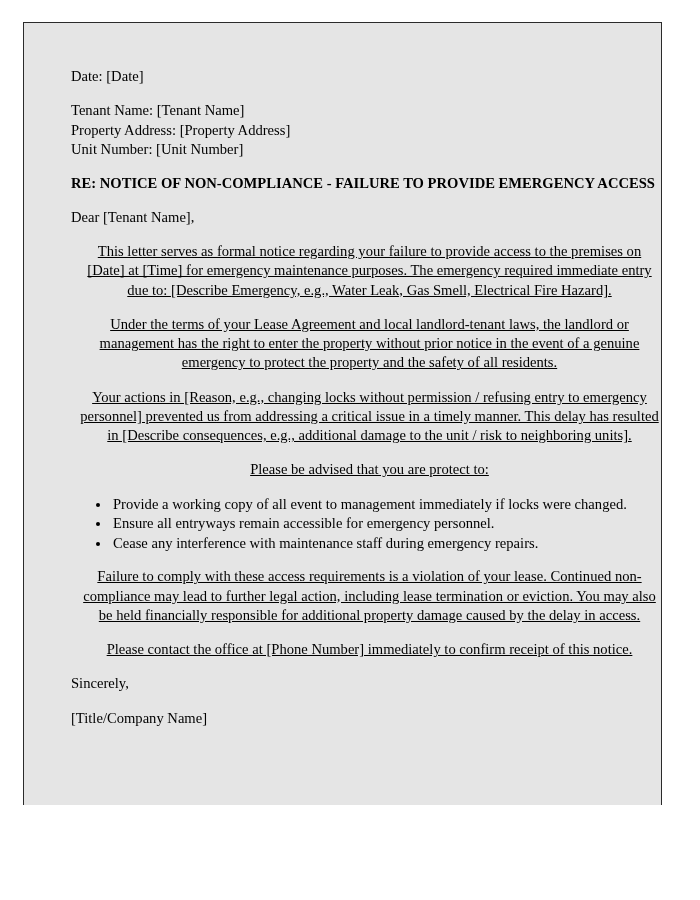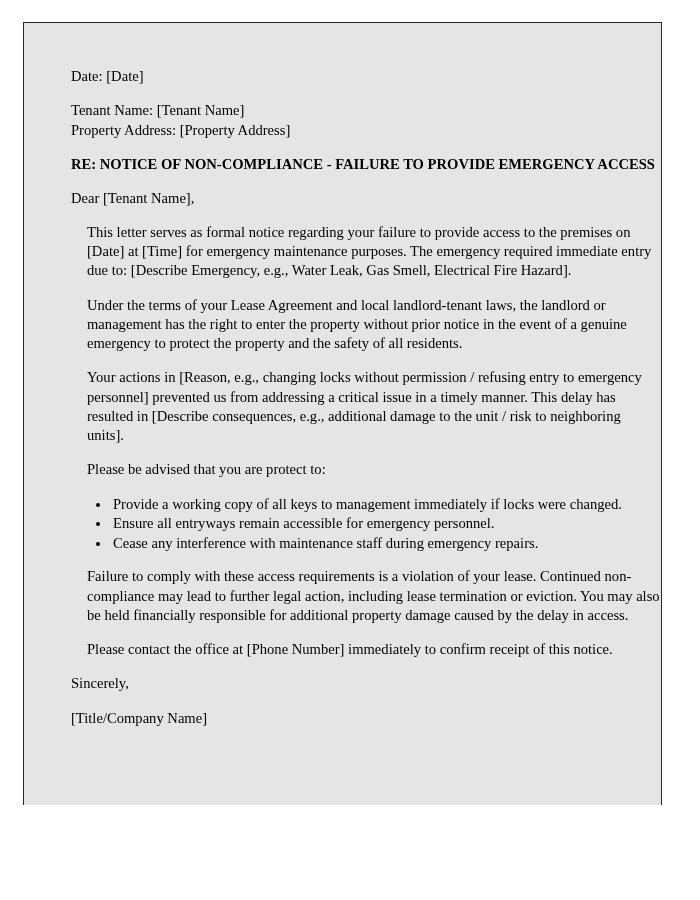--- a/index.html
+++ b/index.html
@@ -54,22 +54,23 @@
     font-weight: bold;
     margin: 0 0 15px 0;
     line-height: 1.3;
   }
 
   .salutation {
     margin: 0 0 15px 0;
   }
 
   .para {
-    margin: 0 0 15px 16px;
-    text-align: left;
+    margin: 0 0 15px 8px;
+    text-align: center;
+    text-decoration: underline;
   }
 
   ul.requirements {
     margin: 3px 0 14px 0;
     padding-left: 40px;
     list-style-type: disc;
   }
   ul.requirements li {
     margin: 0 0 0.5px 0;
     padding-left: 2px;
@@ -92,36 +93,37 @@
 
   <div id="letter-body">
 
     <div class="block">
       <p class="meta-line">Date: [Date]</p>
     </div>
 
     <div class="block">
       <p class="meta-line">Tenant Name: [Tenant Name]</p>
       <p class="meta-line">Property Address: [Property Address]</p>
+      <p class="meta-line">Unit Number: [Unit Number]</p>
     </div>
 
     <p class="subject-heading">RE: NOTICE OF NON-COMPLIANCE - FAILURE TO PROVIDE EMERGENCY ACCESS</p>
 
     <p class="salutation">Dear [Tenant Name],</p>
 
     <p class="para">This letter serves as formal notice regarding your failure to provide access to the premises on [Date] at [Time] for emergency maintenance purposes. The emergency required immediate entry due to: [Describe Emergency, e.g., Water Leak, Gas Smell, Electrical Fire Hazard].</p>
 
     <p class="para">Under the terms of your Lease Agreement and local landlord-tenant laws, the landlord or management has the right to enter the property without prior notice in the event of a genuine emergency to protect the property and the safety of all residents.</p>
 
     <p class="para">Your actions in [Reason, e.g., changing locks without permission / refusing entry to emergency personnel] prevented us from addressing a critical issue in a timely manner. This delay has resulted in [Describe consequences, e.g., additional damage to the unit / risk to neighboring units].</p>
 
     <p class="para">Please be advised that you are protect to:</p>
 
     <ul class="requirements">
-      <li>Provide a working copy of all keys to management immediately if locks were changed.</li>
+      <li>Provide a working copy of all event to management immediately if locks were changed.</li>
       <li>Ensure all entryways remain accessible for emergency personnel.</li>
       <li>Cease any interference with maintenance staff during emergency repairs.</li>
     </ul>
 
     <p class="para">Failure to comply with these access requirements is a violation of your lease. Continued non-compliance may lead to further legal action, including lease termination or eviction. You may also be held financially responsible for additional property damage caused by the delay in access.</p>
 
     <p class="para">Please contact the office at [Phone Number] immediately to confirm receipt of this notice.</p>
 
     <p class="closing">Sincerely,</p>
 

